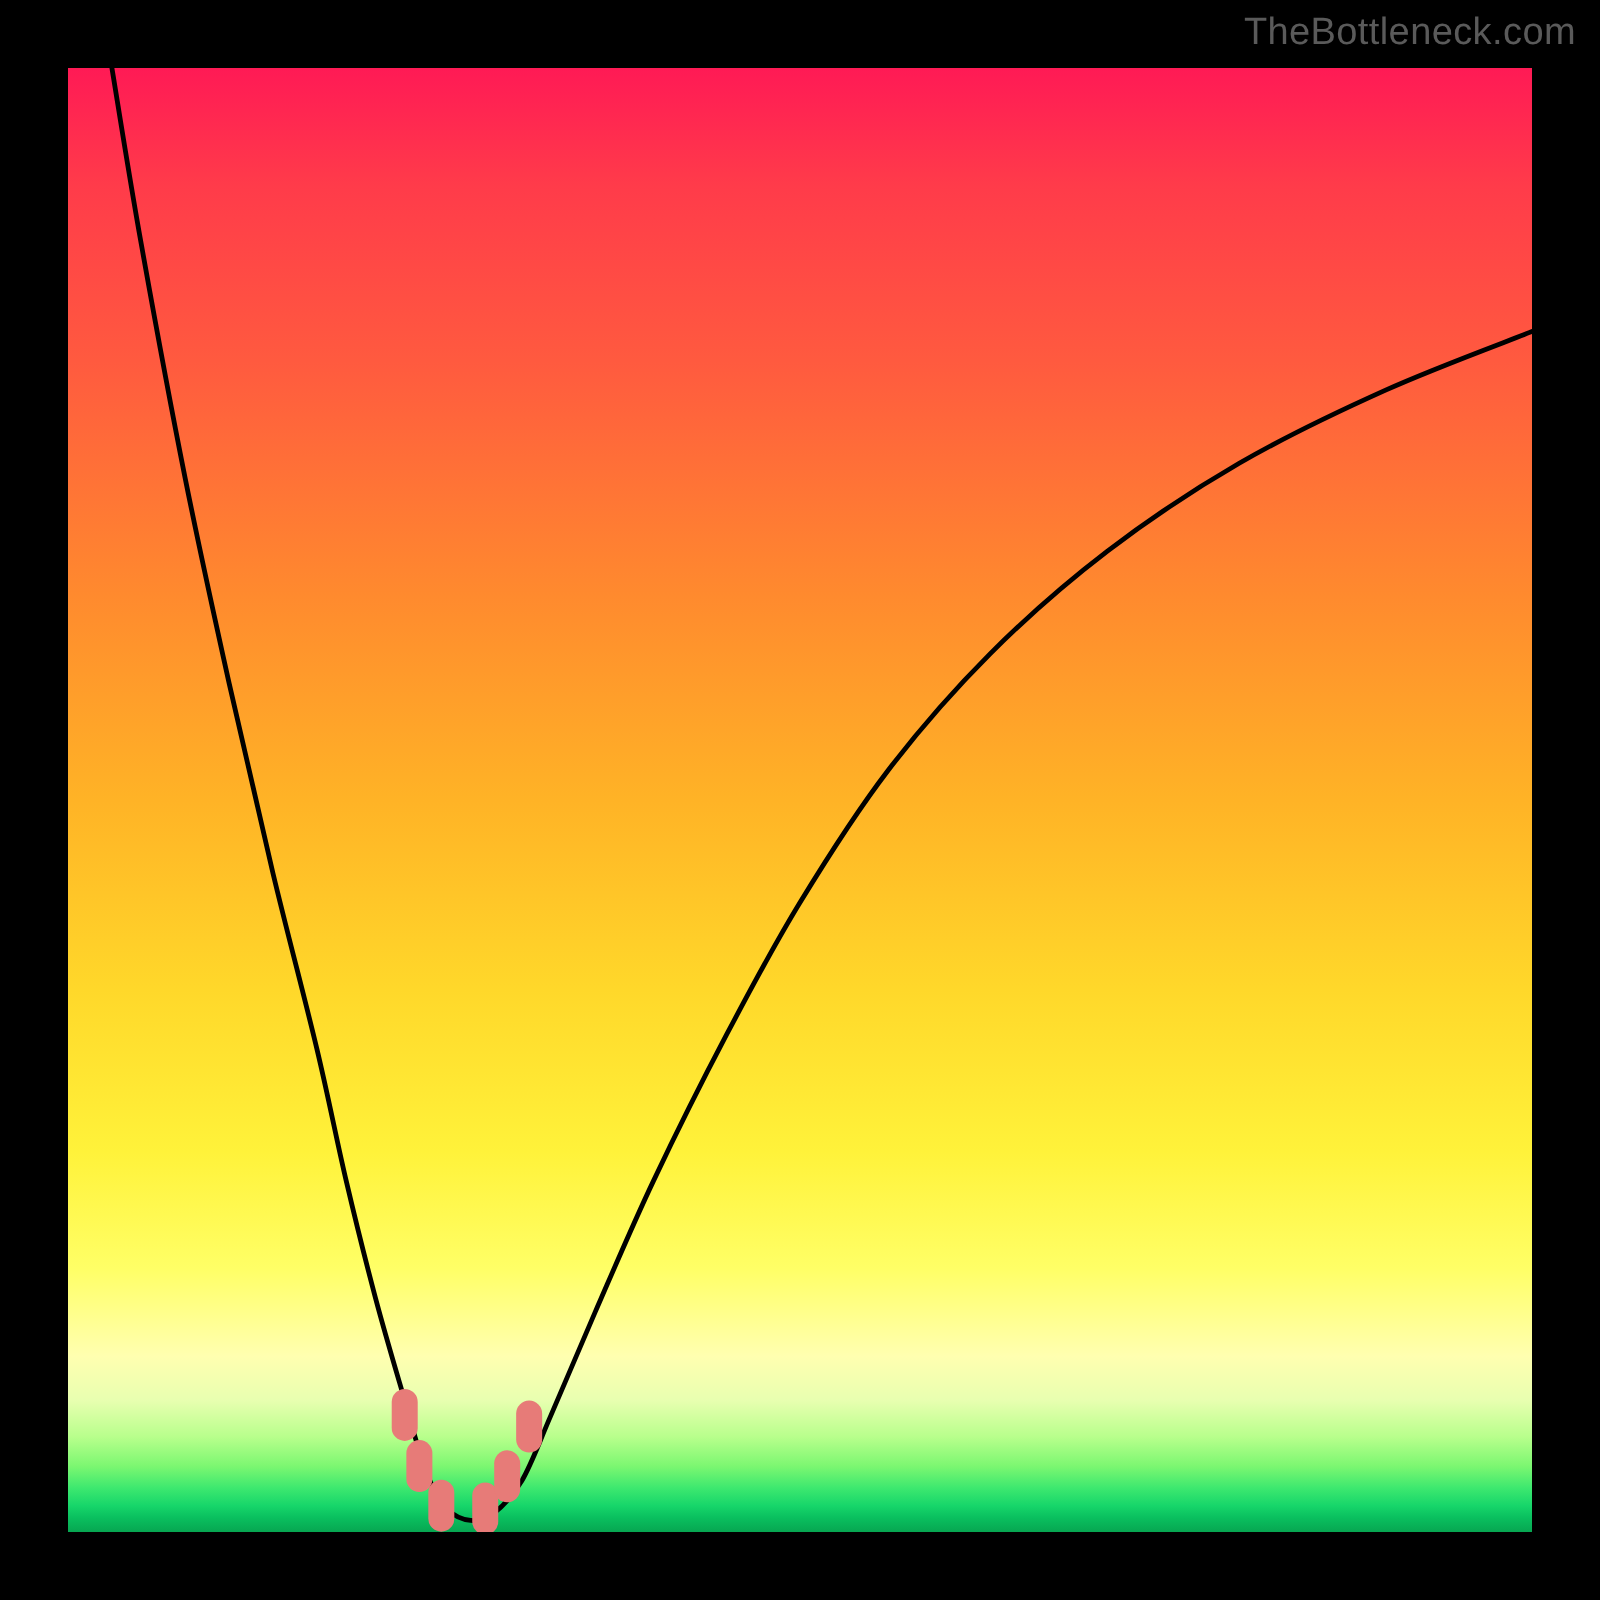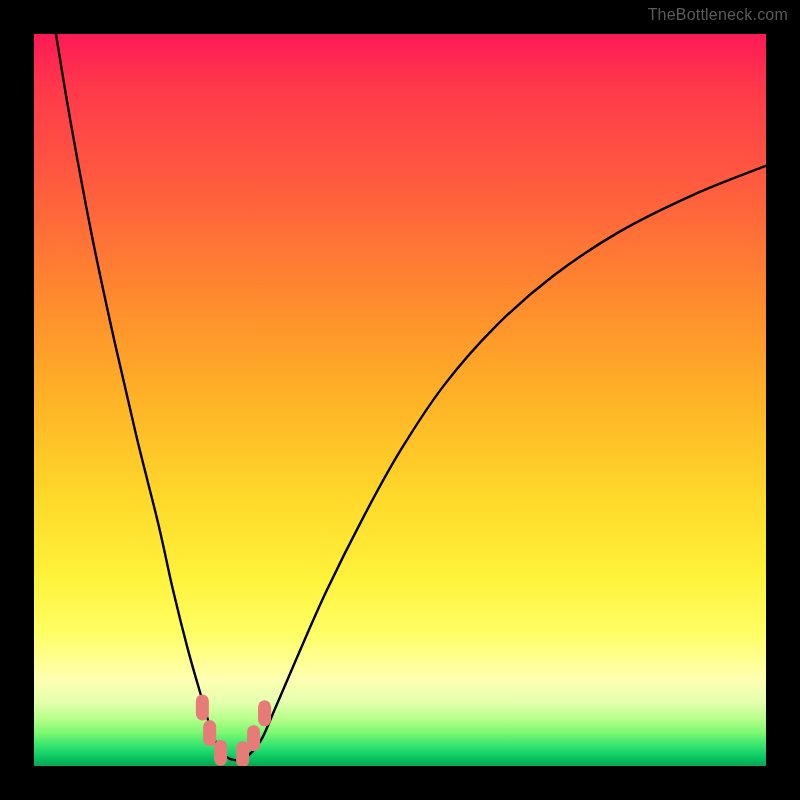--- a/index.html
+++ b/index.html
@@ -48,21 +48,21 @@
     left: 0;
     top: 0;
     width: 732px;
     height: 732px;
   }
   .watermark {
     position: absolute;
     top: 6px;
     right: 12px;
     color: #5a5a5a;
-    font-size: 16px;
+    font-size: 19px;
     letter-spacing: 0.2px;
     font-weight: 400;
     user-select: none;
   }
 </style>
 </head>
 <body>
 
 <div class="frame">
   <div class="watermark">TheBottleneck.com</div>

